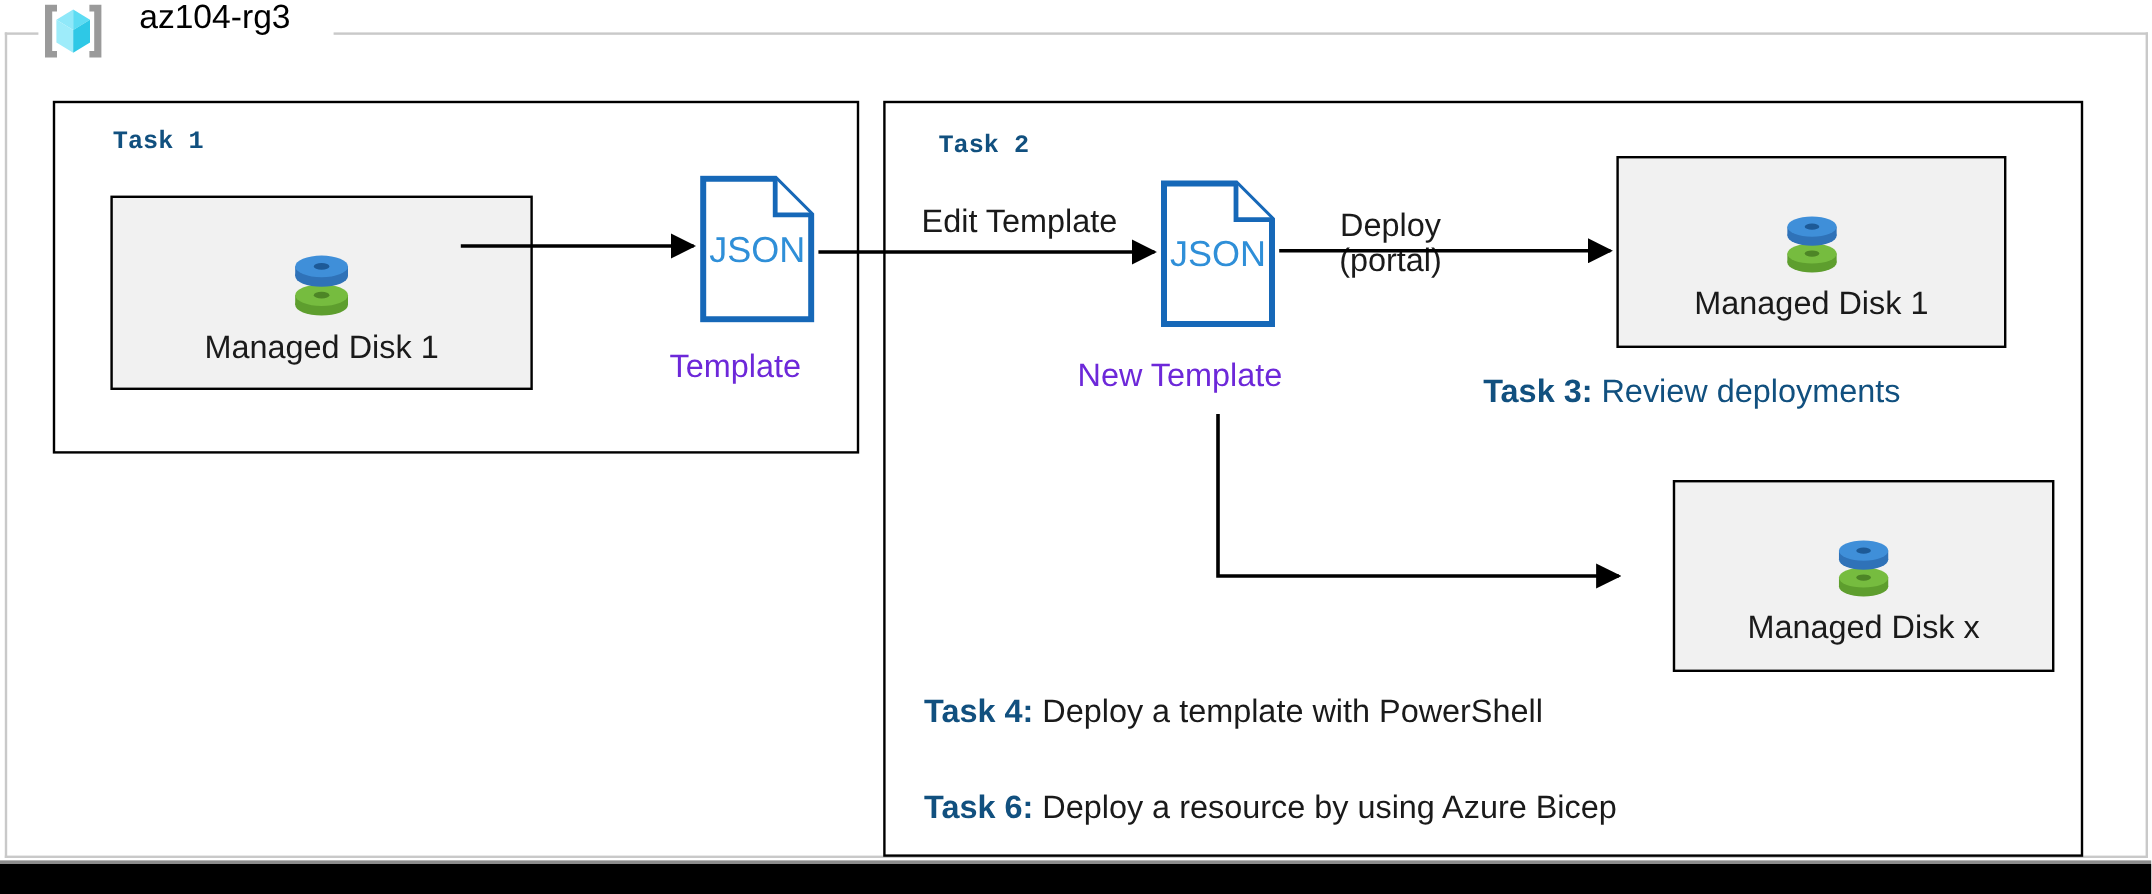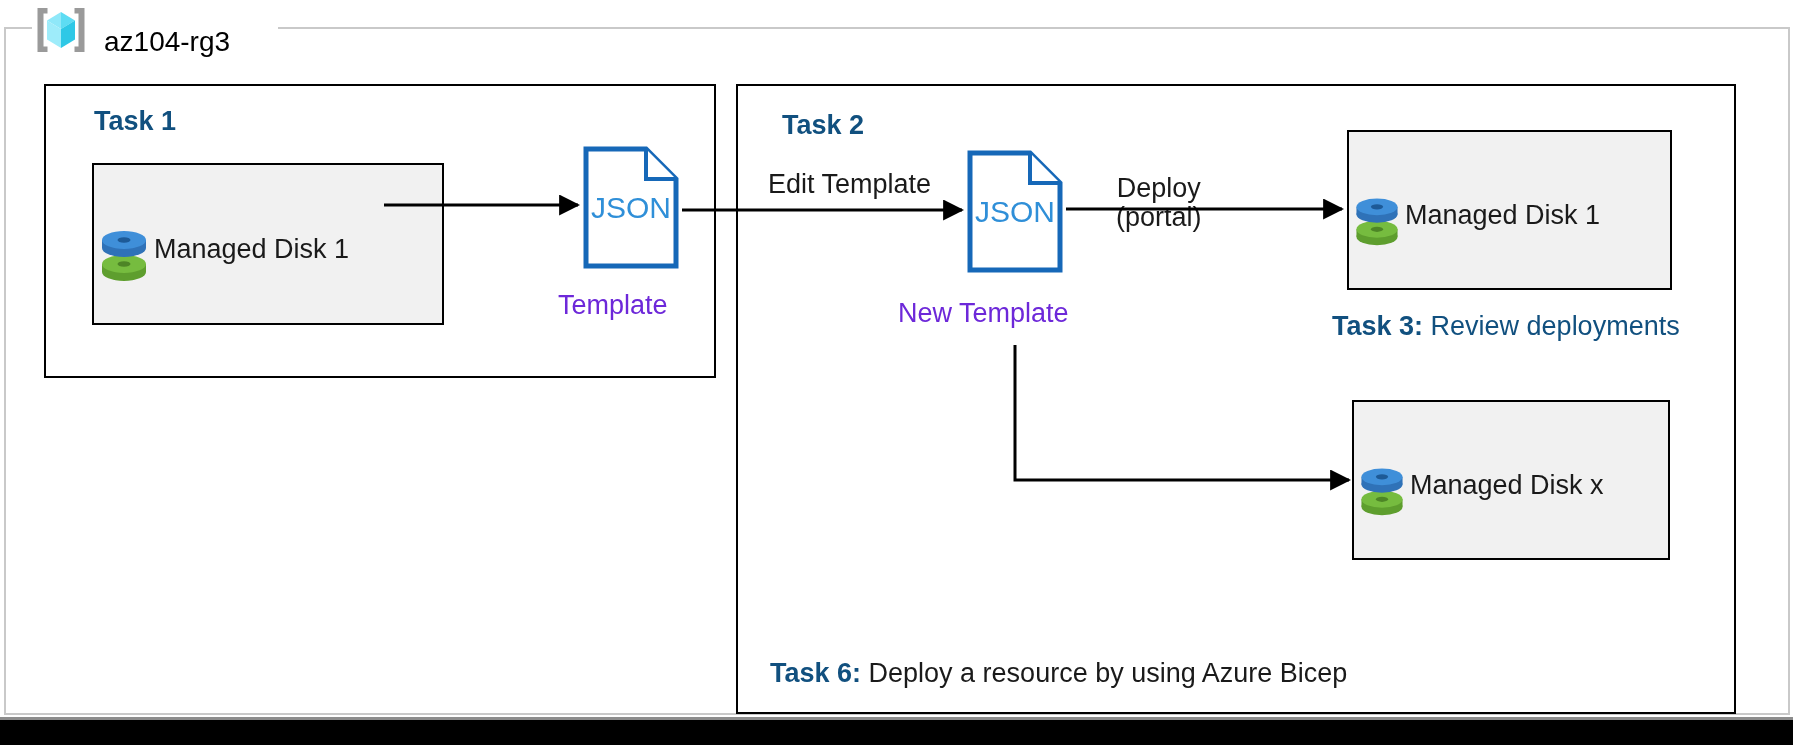--- a/index.html
+++ b/index.html
@@ -46,22 +46,22 @@
     background: #c9c9c9;
   }
 
   
   #rg-header {
     position: absolute;
     left: 34px;
     top: 0px;
     height: 56px;
     display: flex;
-    align-items: flex-end;
-    gap: 16px;
+    align-items: flex-start;
+    gap: 28px;
   }
   #rg-icon {
     width: 54px;
     height: 52px;
     display: block;
   }
   #rg-title {
     font-size: 28px;
     color: #000000;
     white-space: nowrap;
@@ -73,43 +73,44 @@
     position: absolute;
     border: 2px solid #000000;
     box-sizing: border-box;
     background: transparent;
   }
   #task1-panel { left: 44px;  top: 84px; width: 672px; height: 294px; }
   #task2-panel { left: 736px; top: 84px; width: 1000px; height: 630px; }
 
   .task-heading {
     position: absolute;
-    font-size: 27px;
+    font-size: 21px;
     font-weight: bold;
     color: #11507f;
     white-space: nowrap;
     line-height: 1;
+    font-family: Liberation Mono, monospace;
   }
   #task1-heading { left: 94px;  top: 108px; }
   #task2-heading { left: 782px; top: 112px; }
 
   
   .resource-box {
     position: absolute;
     border: 2px solid #000000;
     background: #f1f1f1;
     box-sizing: border-box;
     display: flex;
-    flex-direction: row;
+    flex-direction: column;
     align-items: center;
-    justify-content: flex-start;
+    justify-content: center;
   }
   #disk-box-1 { left: 92px;  top: 163px; width: 352px; height: 162px; }
   #disk-box-2 { left: 1347px; top: 130px; width: 325px; height: 160px; }
-  #disk-box-3 { left: 1352px; top: 400px; width: 318px; height: 160px; }
+  #disk-box-3 { left: 1394px; top: 400px; width: 318px; height: 160px; }
 
   .disk-icon {
     display: block;
     margin-top: 18px;
   }
   #disk-box-1 .disk-icon { width: 60px; height: 62px; }
   #disk-box-2 .disk-icon { width: 56px; height: 58px; }
   #disk-box-3 .disk-icon { width: 56px; height: 58px; }
 
   .resource-label {
@@ -158,21 +159,21 @@
     line-height: 1;
     color: #1a1a1a;
   }
   .task-note .task-key {
     font-weight: bold;
     color: #11507f;
   }
   .task-note .task-key-blue-rest {
     color: #11507f;
   }
-  #task3-note { left: 1332px; top: 313px; }
+  #task3-note { left: 1236px; top: 313px; }
   #task4-note { left: 770px;  top: 580px; }
   #task5-note { left: 770px;  top: 620px; }
   #task6-note { left: 770px;  top: 660px; }
 
   
   #connectors {
     position: absolute;
     left: 0;
     top: 0;
     width: 1793px;
@@ -290,20 +291,21 @@
       <ellipse cx="30" cy="42" rx="6.5" ry="2.8" fill="#4d8526"></ellipse>
       <ellipse cx="30" cy="26" rx="22" ry="9" fill="#2f72b8"></ellipse>
       <rect x="8" y="18" width="44" height="8" fill="#2f72b8"></rect>
       <ellipse cx="30" cy="18" rx="22" ry="9" fill="#3f8fd9"></ellipse>
       <ellipse cx="30" cy="18" rx="6.5" ry="2.8" fill="#1d5a97"></ellipse>
     </svg>
     <div class="resource-label">Managed Disk x</div>
   </div>
 
   <div class="task-note" id="task3-note"><span class="task-key">Task 3:</span><span class="task-key-blue-rest"> Review deployments</span></div>
+  <div class="task-note" id="task4-note"><span class="task-key">Task 4:</span><span> Deploy a template with PowerShell</span></div>
   <div class="task-note" id="task6-note"><span class="task-key">Task 6:</span><span> Deploy a resource by using Azure Bicep</span></div>
 
   <svg id="connectors">
     <defs>
       <marker id="arrow" viewBox="0 0 10 10" refX="9" refY="5" markerWidth="7" markerHeight="7" orient="auto-start-reverse">
         <path d="M 0 0 L 10 5 L 0 10 z" fill="#000000"></path>
       </marker>
     </defs>
 
     <line x1="384" y1="205" x2="578" y2="205" stroke="#000000" stroke-width="3" marker-end="url(#arrow)"></line>

